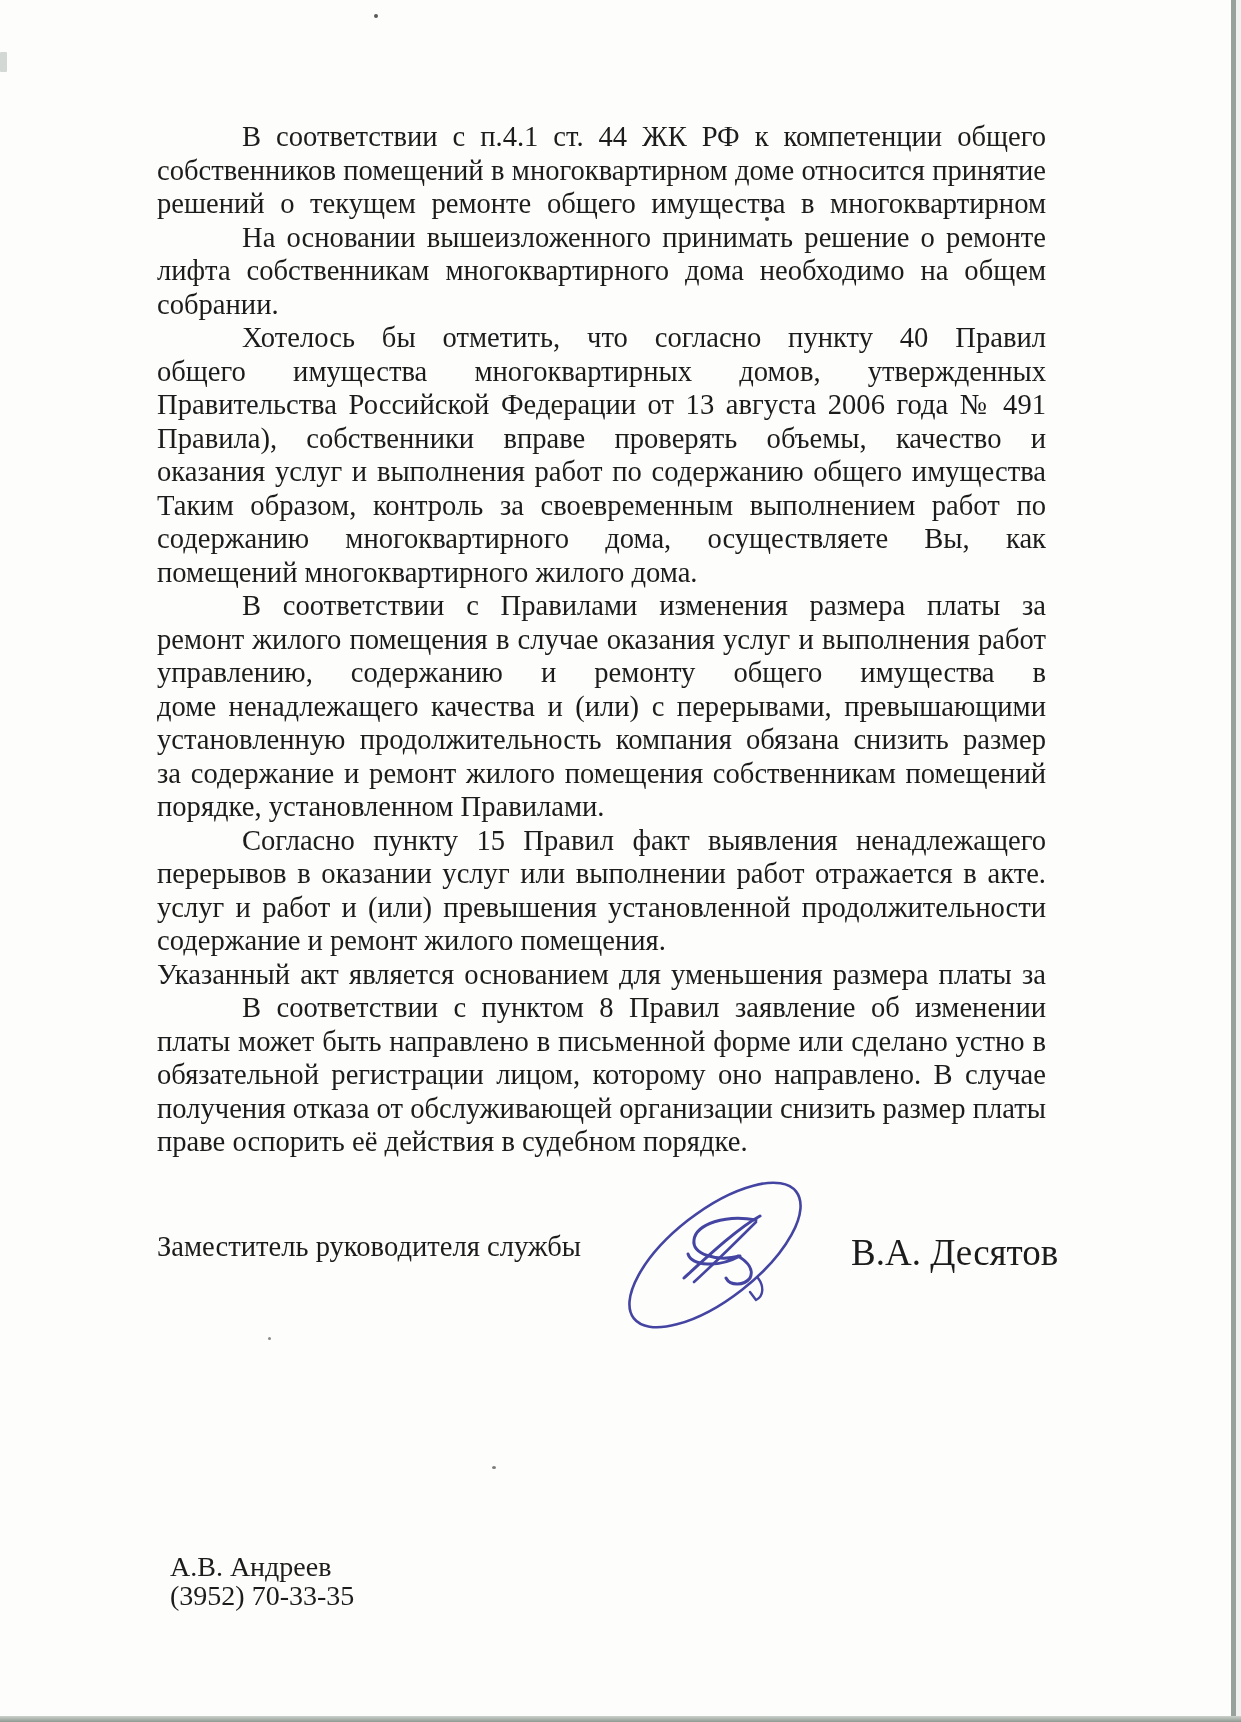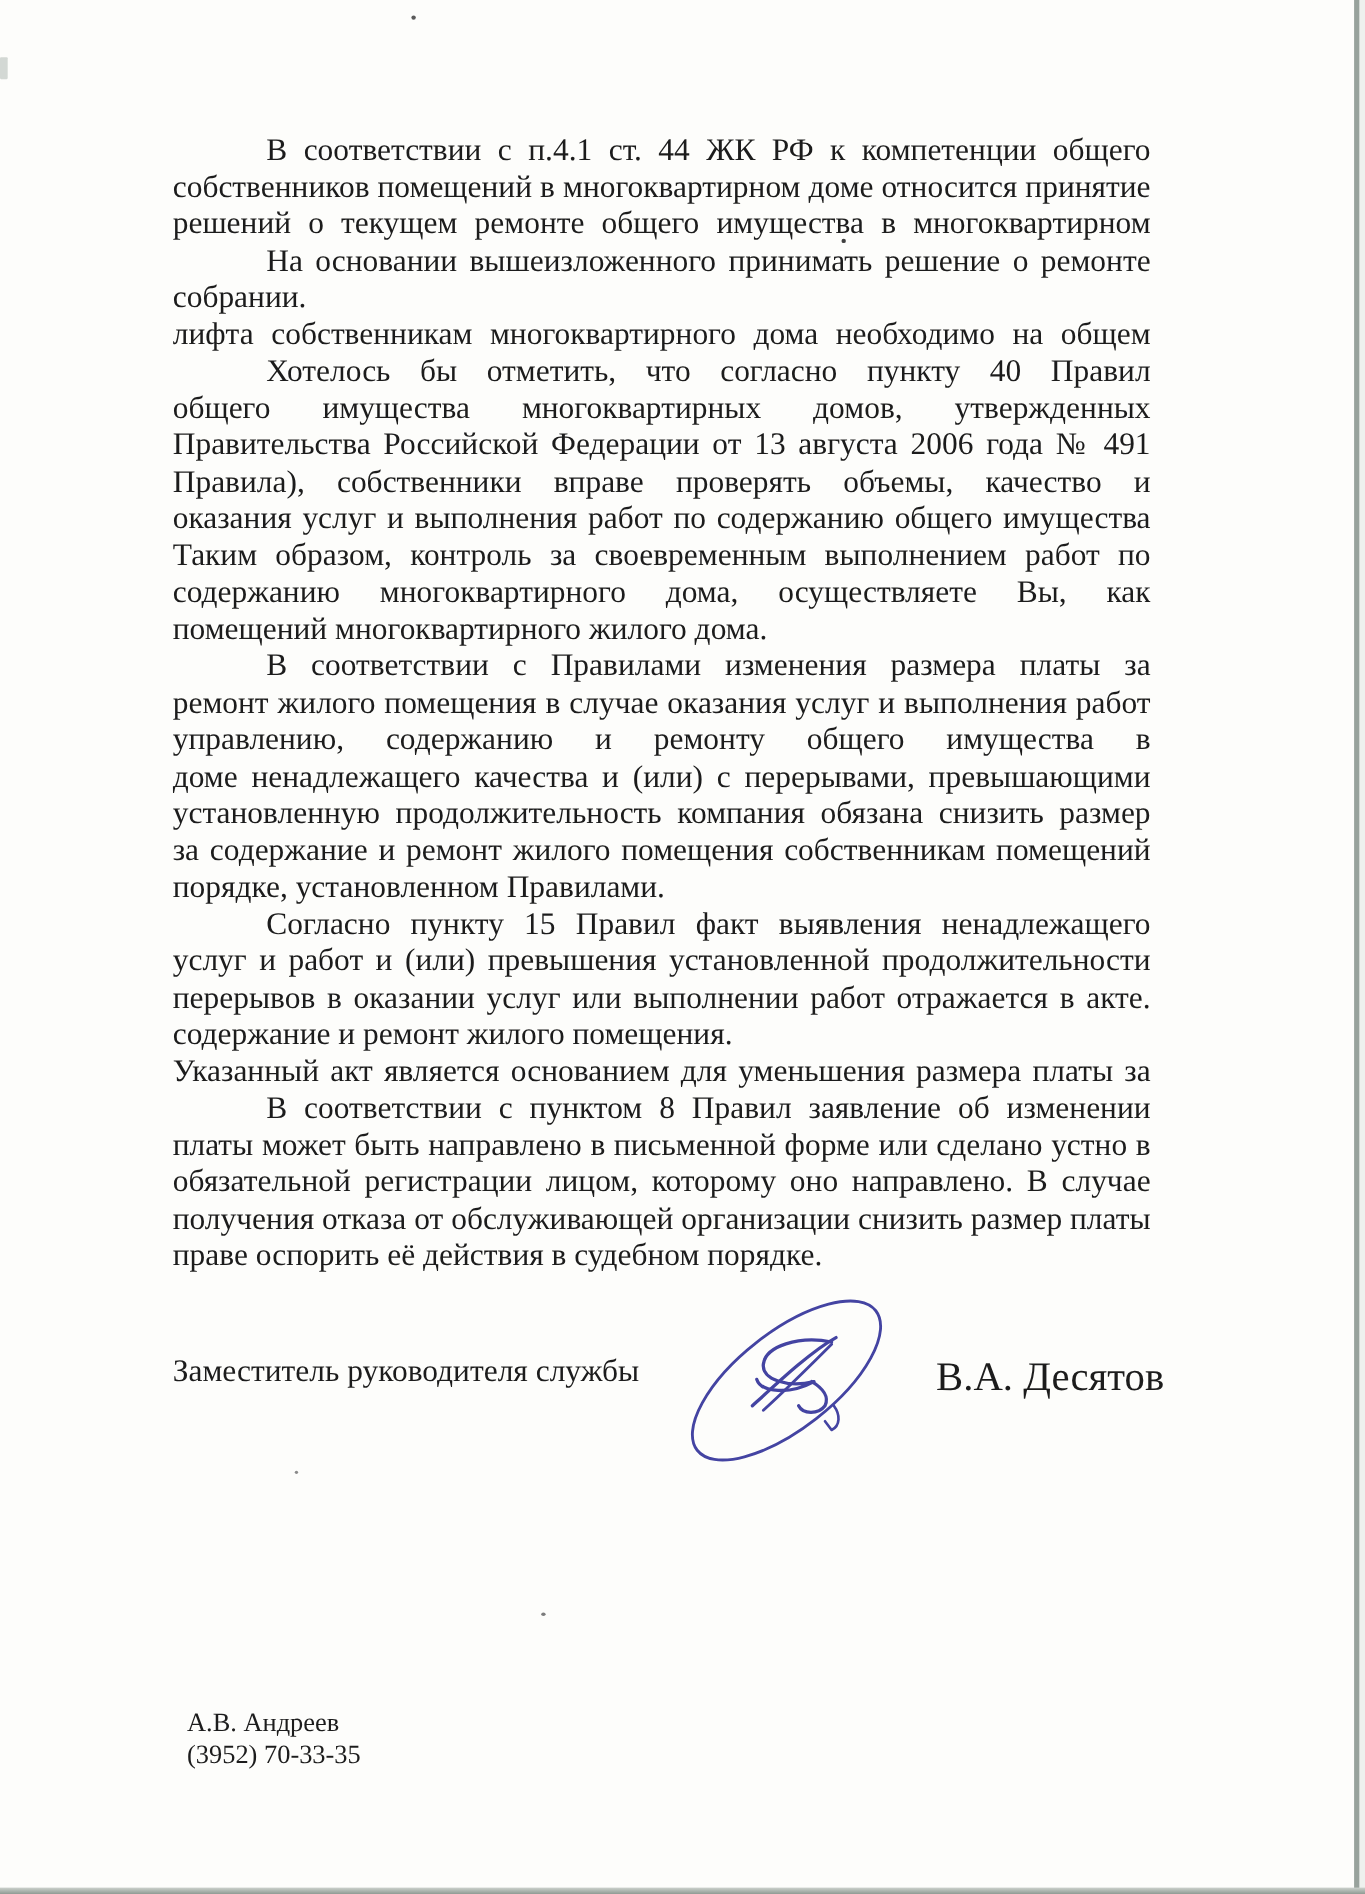--- a/index.html
+++ b/index.html
@@ -10,21 +10,21 @@
              font-size:28.6px;line-height:33.5px;color:#1c1c1c;}
   .para{margin:0;}
   .line{height:33.5px;overflow:hidden;text-align:justify;text-align-last:justify;white-space:normal;}
   .line.last{text-align-last:left;}
   .line.indent{text-indent:85px;}
 
   .sig-title{position:absolute;left:157px;top:1231px;font-size:28.6px;color:#1c1c1c;white-space:nowrap;text-align:center;}
   .sig-name{position:absolute;left:851px;top:1231px;font-size:37px;color:#1c1c1c;white-space:nowrap;}
   .signature-svg{position:absolute;left:588px;top:1158px;width:250px;height:185px;}
 
-  .footer{position:absolute;left:170px;top:1553px;font-size:24px;line-height:28.5px;color:#1c1c1c;}
+  .footer{position:absolute;left:170px;top:1553px;font-size:28px;line-height:28.5px;color:#1c1c1c;}
 
   .edge-line{position:absolute;left:1231px;top:0;width:5px;height:1717px;background:#98a29c;}
   .edge-line-soft{position:absolute;left:1236px;top:0;width:5px;height:1717px;background:#eef1ee;}
   .bottom-edge{position:absolute;left:0;top:1716px;width:1241px;height:6px;
                background:linear-gradient(to bottom,#ccd1cc,#8e9992);}
 
   .speck{position:absolute;border-radius:50%;}
   .speck.s1{left:374px;top:14px;width:4px;height:4px;background:#5a5a5a;}
   .speck.s2{left:765px;top:217px;width:4px;height:4px;background:#3f3f3f;}
   .speck.s3{left:268px;top:1337px;width:3px;height:3px;background:#8a8a8a;}
@@ -39,22 +39,22 @@
   <div class="textblock">
 
     <div class="para">
       <div class="line indent">В соответствии с п.4.1 ст. 44 ЖК РФ к компетенции общего собрания</div>
       <div class="line">собственников помещений в многоквартирном доме относится принятие</div>
       <div class="line last">решений о текущем ремонте общего имущества в многоквартирном доме.</div>
     </div>
 
     <div class="para">
       <div class="line indent">На основании вышеизложенного принимать решение о ремонте кабины</div>
+      <div class="line">лифта собственникам многоквартирного дома необходимо на общем</div>
       <div class="line last">собрании.</div>
-      <div class="line">лифта собственникам многоквартирного дома необходимо на общем</div>
     </div>
 
     <div class="para">
       <div class="line indent">Хотелось бы отметить, что согласно пункту 40 Правил содержания</div>
       <div class="line">общего имущества многоквартирных домов, утвержденных постановлением</div>
       <div class="line">Правительства Российской Федерации от 13 августа 2006 года № 491 (далее –</div>
       <div class="line">Правила), собственники вправе проверять объемы, качество и периодичность</div>
       <div class="line">оказания услуг и выполнения работ по содержанию общего имущества дома.</div>
       <div class="line">Таким образом, контроль за своевременным выполнением работ по</div>
       <div class="line">содержанию многоквартирного дома, осуществляете Вы, как собственники</div>
@@ -66,22 +66,22 @@
       <div class="line">ремонт жилого помещения в случае оказания услуг и выполнения работ по</div>
       <div class="line">управлению, содержанию и ремонту общего имущества в многоквартирном</div>
       <div class="line">доме ненадлежащего качества и (или) с перерывами, превышающими</div>
       <div class="line">установленную продолжительность компания обязана снизить размер платы</div>
       <div class="line">за содержание и ремонт жилого помещения собственникам помещений в</div>
       <div class="line last">порядке, установленном Правилами.</div>
     </div>
 
     <div class="para">
       <div class="line indent">Согласно пункту 15 Правил факт выявления ненадлежащего качества</div>
+      <div class="line">перерывов в оказании услуг или выполнении работ отражается в акте.</div>
       <div class="line">услуг и работ и (или) превышения установленной продолжительности</div>
-      <div class="line">перерывов в оказании услуг или выполнении работ отражается в акте.</div>
       <div class="line last">содержание и ремонт жилого помещения.</div>
       <div class="line">Указанный акт является основанием для уменьшения размера платы за</div>
     </div>
 
     <div class="para">
       <div class="line indent">В соответствии с пунктом 8 Правил заявление об изменении размера</div>
       <div class="line">платы может быть направлено в письменной форме или сделано устно в</div>
       <div class="line">обязательной регистрации лицом, которому оно направлено. В случае</div>
       <div class="line">получения отказа от обслуживающей организации снизить размер платы Вы</div>
       <div class="line last">праве оспорить её действия в судебном порядке.</div>

